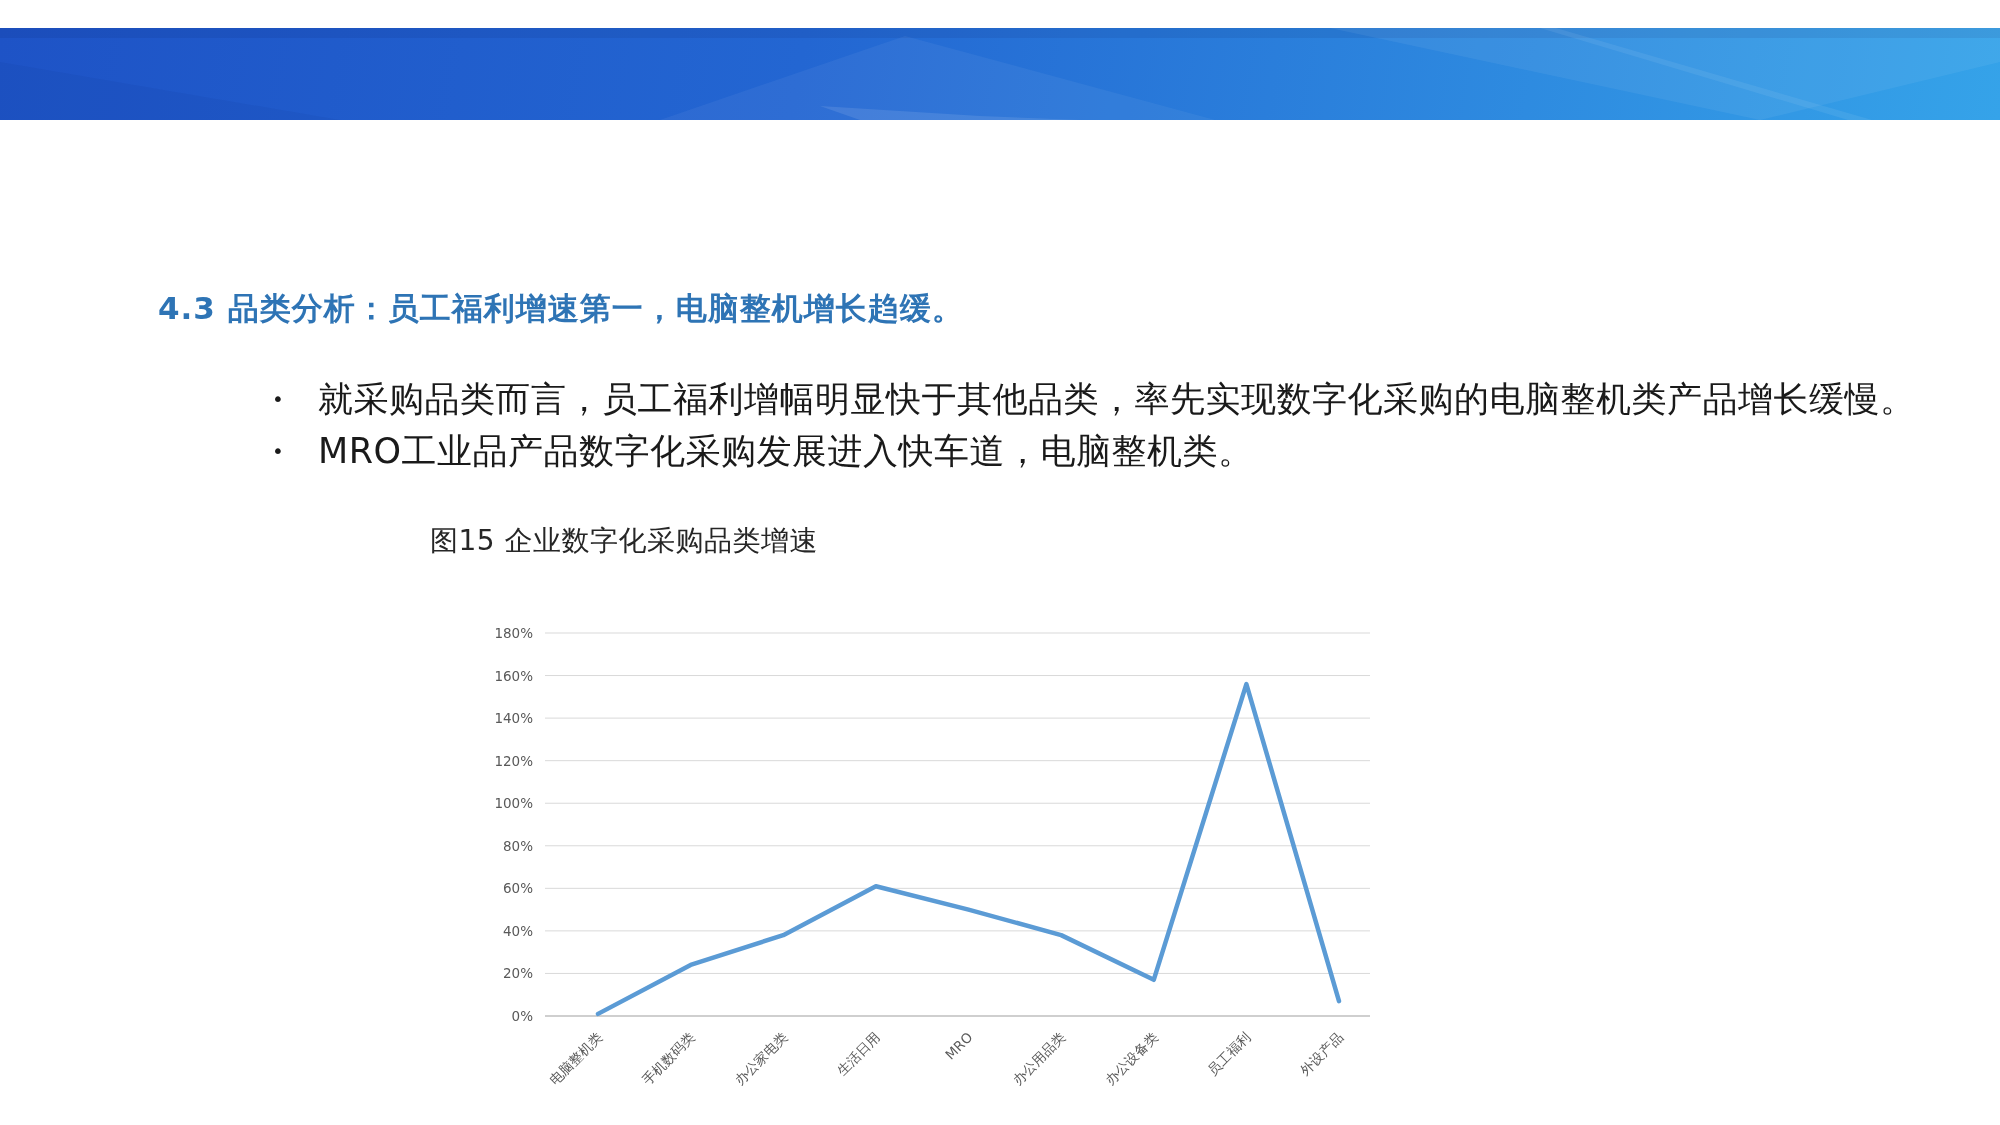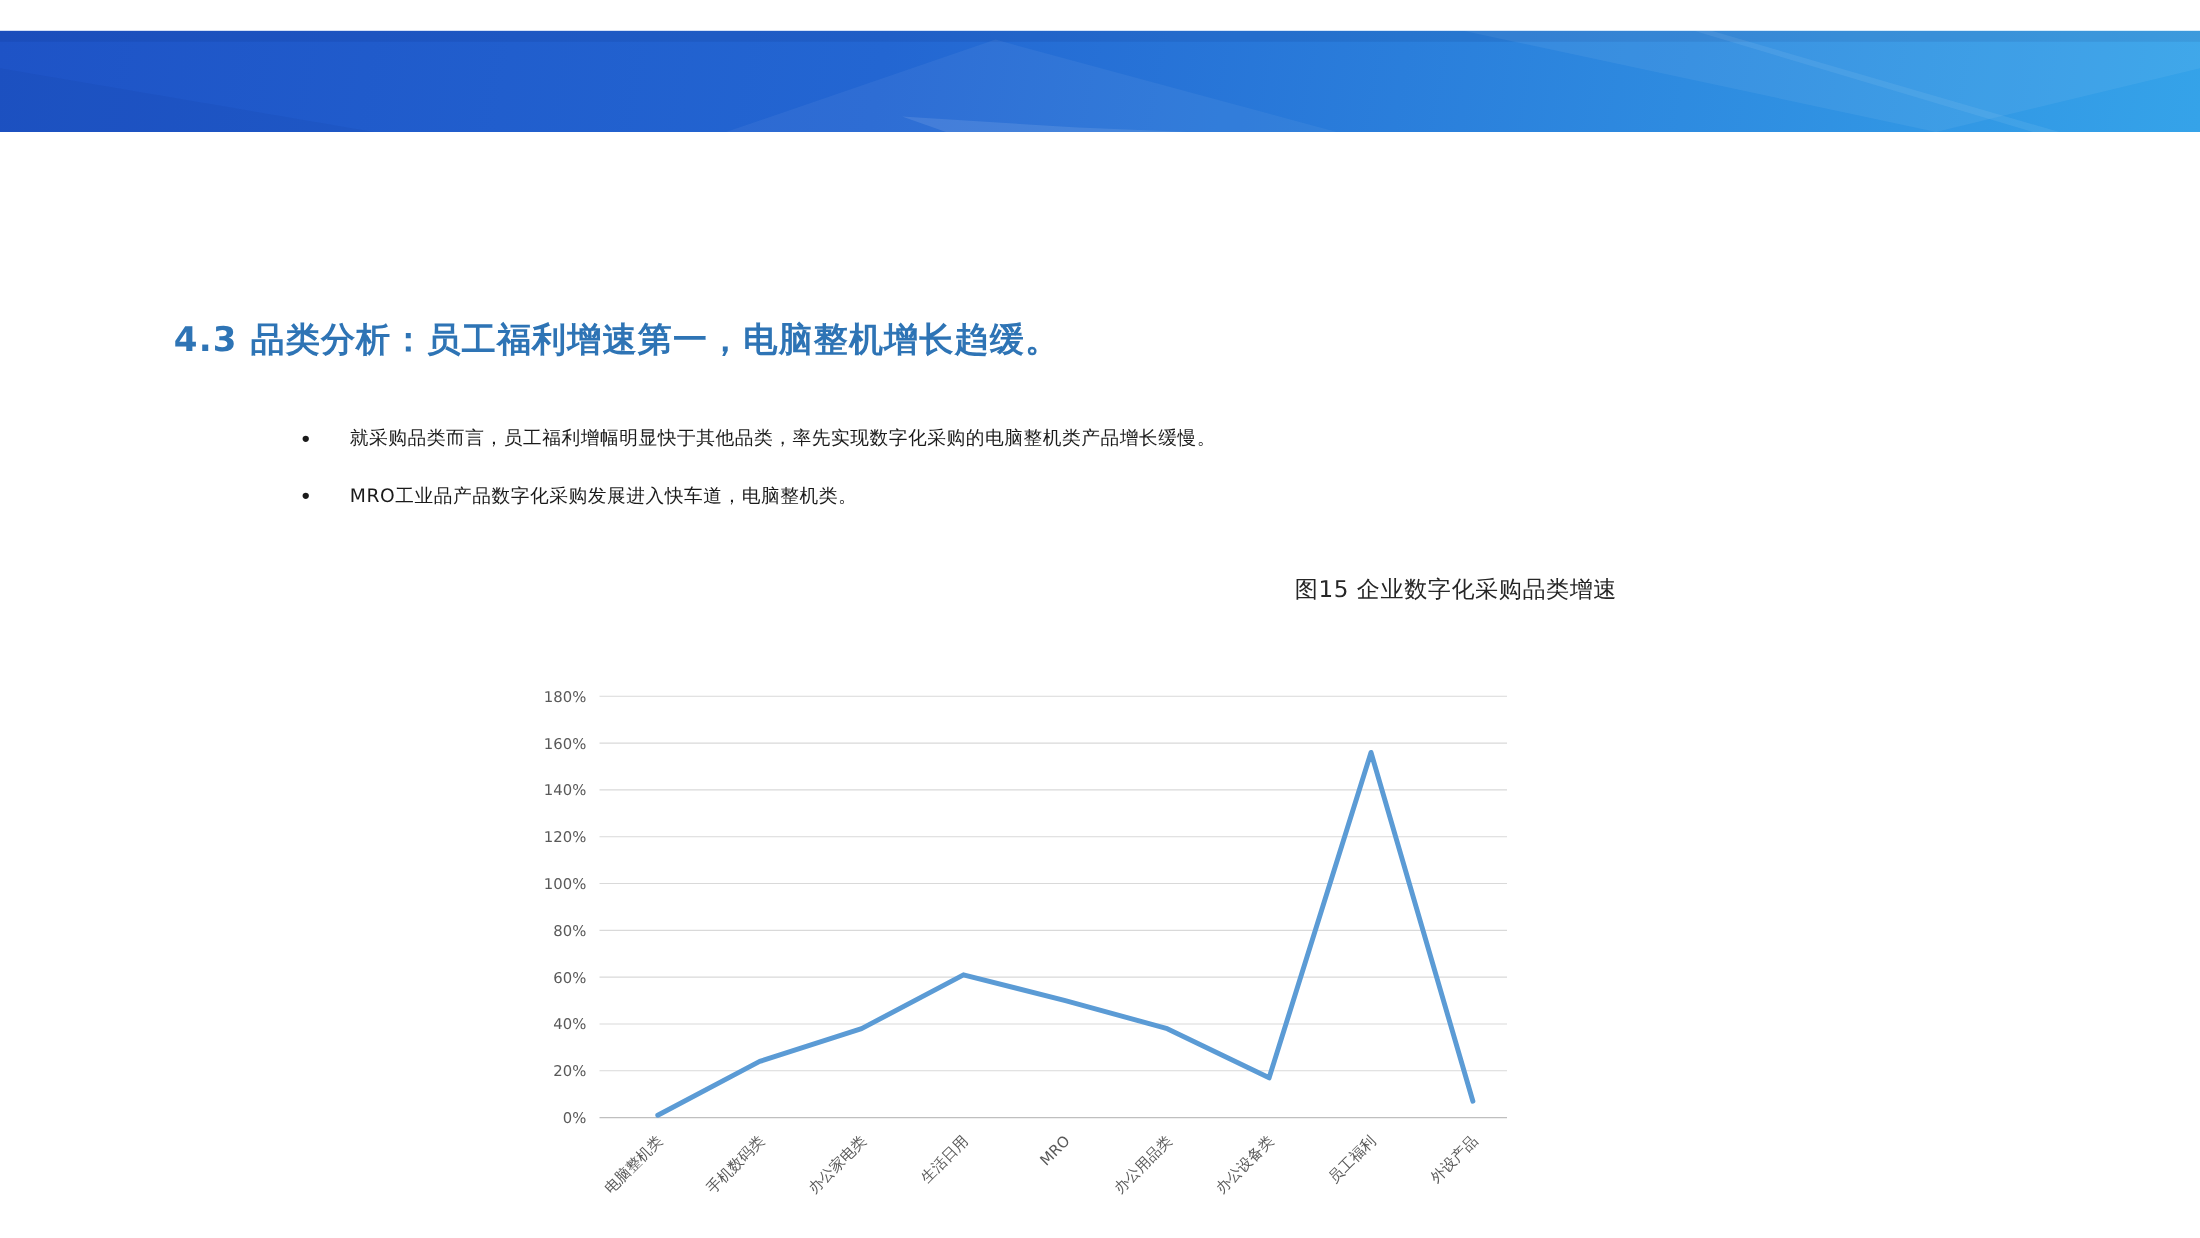--- a/index.html
+++ b/index.html
@@ -17,24 +17,24 @@
   .content{position:absolute;left:0;top:120px;width:2000px;height:1005px;}
   .section-title{
     position:absolute;left:158px;top:168px;margin:0;
     font-size:31px;font-weight:700;color:#2E74B5;letter-spacing:1px;white-space:nowrap;
   }
   .bullets{position:absolute;left:272px;top:262px;margin:0;padding:0;list-style:none;}
   .bullets li{display:flex;align-items:flex-start;margin-bottom:18px;}
   .bullet-marker{
     width:46px;flex:0 0 46px;font-size:20px;color:#1a1a1a;line-height:34px;text-align:left;
   }
-  .bullet-text{font-size:17px;color:#1a1a1a;line-height:34px;letter-spacing:0.5px;white-space:nowrap;}
+  .bullet-text{font-size:35px;color:#1a1a1a;line-height:34px;letter-spacing:0.5px;white-space:nowrap;}
   .chart-title{
-    position:absolute;left:430px;top:402px;width:1040px;text-align:right;
-    font-size:21px;color:#262626;letter-spacing:0.5px;
+    position:absolute;left:430px;top:402px;width:1040px;text-align:left;
+    font-size:28px;color:#262626;letter-spacing:0.5px;
   }
   #chart-svg{position:absolute;left:430px;top:480px;}
   #chart-svg .ytick{font-size:13.5px;fill:#595959;font-family:"DejaVu Sans","Liberation Sans",sans-serif;}
   #chart-svg .xtick{font-size:13.5px;fill:#595959;font-family:"DejaVu Sans","Liberation Sans",sans-serif;}
 </style>
 </head>
 <body>
 
 <div class="top-white"></div>
 

